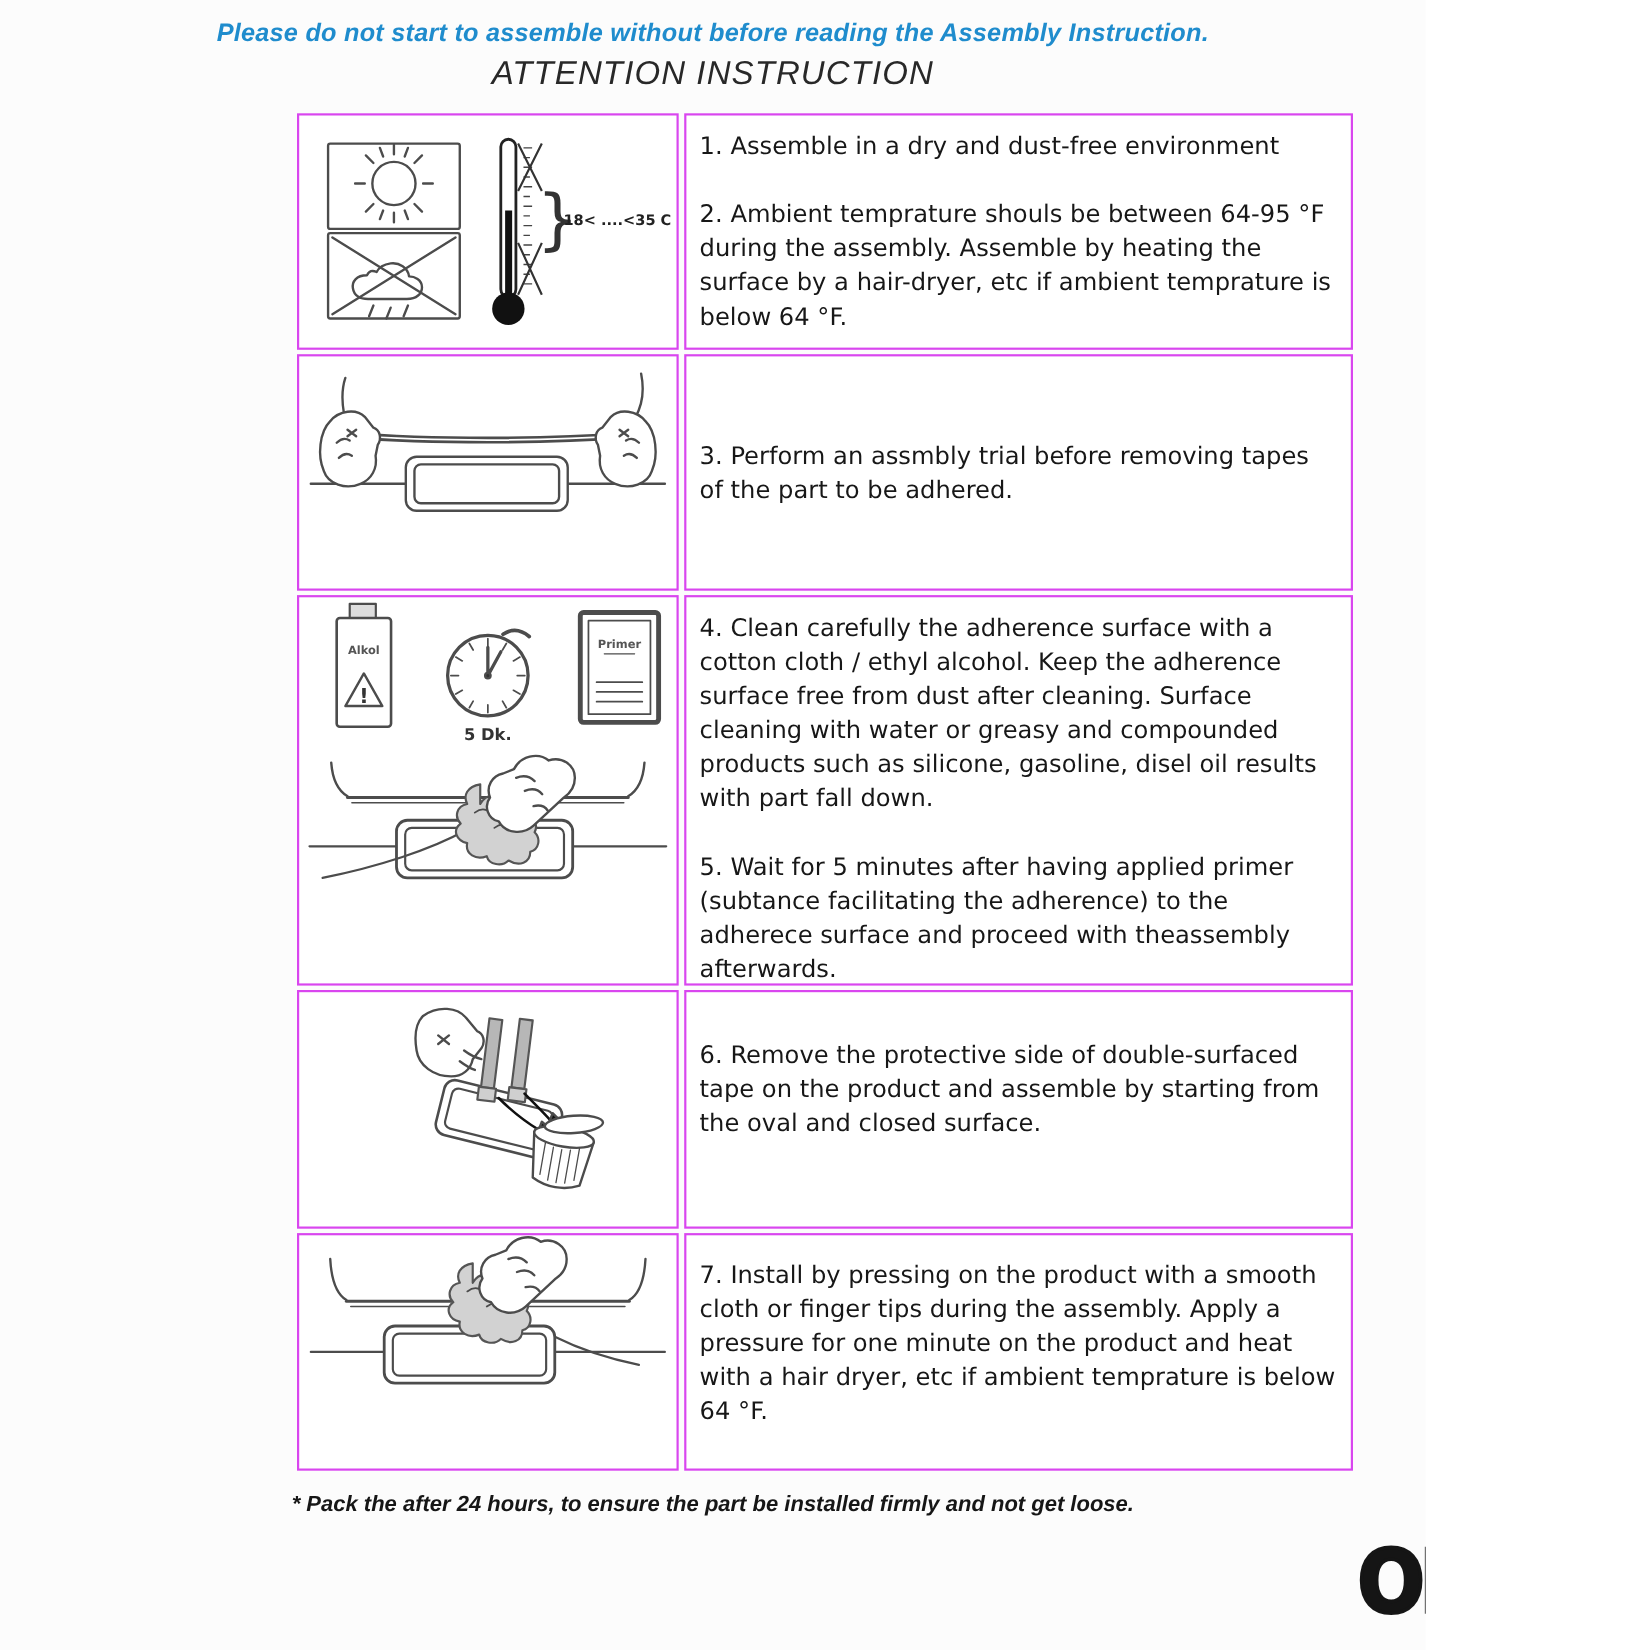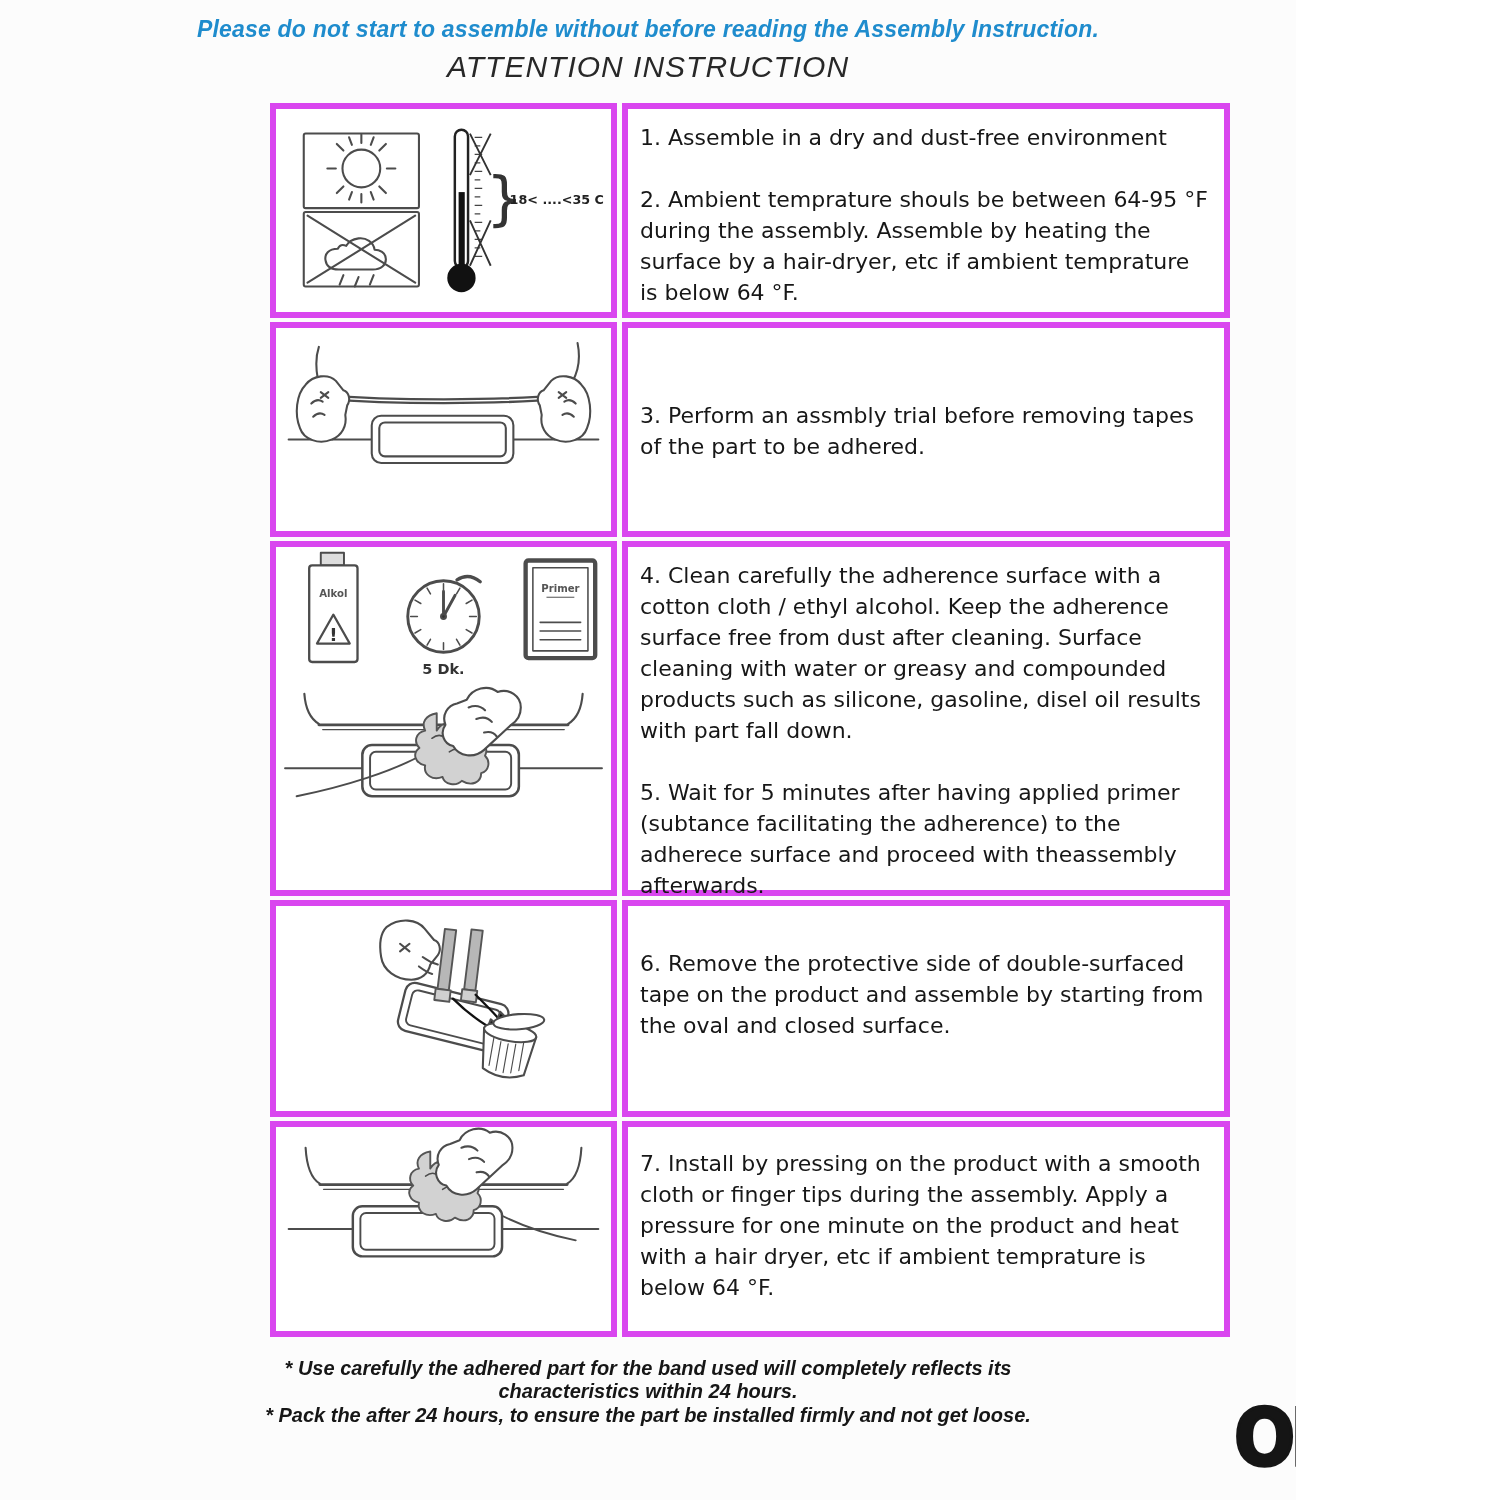--- a/index.html
+++ b/index.html
@@ -12,21 +12,21 @@
     font-family:"Liberation Sans",sans-serif;font-style:italic;font-weight:bold;
     font-size:23px;color:#1f8ccd;letter-spacing:.2px;
   }
   .doc-title{
     position:absolute;top:50px;left:0;width:100%;text-align:center;
     font-family:"Liberation Sans",sans-serif;font-style:italic;font-weight:500;
     font-size:30px;color:#282828;letter-spacing:1px;
   }
   .table{position:absolute;left:270px;top:103px;width:960px;}
   .row{display:flex;gap:5px;margin-bottom:4px;}
-  .cell{background:#fff;border:6px solid #d946ef;box-sizing:border-box;}
+  .cell{background:#fff;border:2px solid #d946ef;box-sizing:border-box;}
   .cell-illus{flex:0 0 347px;}
   .cell-text{
     flex:1;padding:13px 14px 10px 12px;font-size:22px;line-height:31px;color:#171717;
     display:flex;flex-direction:column;justify-content:flex-start;
   }
   .cell-text p{margin:0;}
   .cell-text p + p{margin-top:31px;}
   .h-r1{height:215px;} .h-r2{height:215px;} .h-r3{height:355px;} .h-r4{height:217px;} .h-r5{height:216px;}
   .v-center{justify-content:center;}
   .pad-lg{padding-top:42px;} .pad-md{padding-top:21px;align-items:flex-end;}
@@ -227,21 +227,20 @@
         </svg>
       </div>
       <div class="cell cell-text pad-md h-r5">
         <p>7. Install by pressing on the product with a smooth cloth or finger tips during the assembly. Apply a pressure for one minute on the product and heat with a hair dryer, etc if ambient temprature is below 64 °F.</p>
       </div>
     </div>
 
   </div>
 
   <div class="attention">
-    <div class="attention-line wrap">* Use carefully the adhered part for the band used will completely reflects its characteristics within 24 hours.</div>
     <div class="attention-line">* Pack the after 24 hours, to ensure the part be installed firmly and not get loose.</div>
   </div>
 
   <div class="logo">
     <span class="logo-black">OM</span><span class="logo-red">AC</span>
   </div>
 
 </div>
 
 </body></html>

